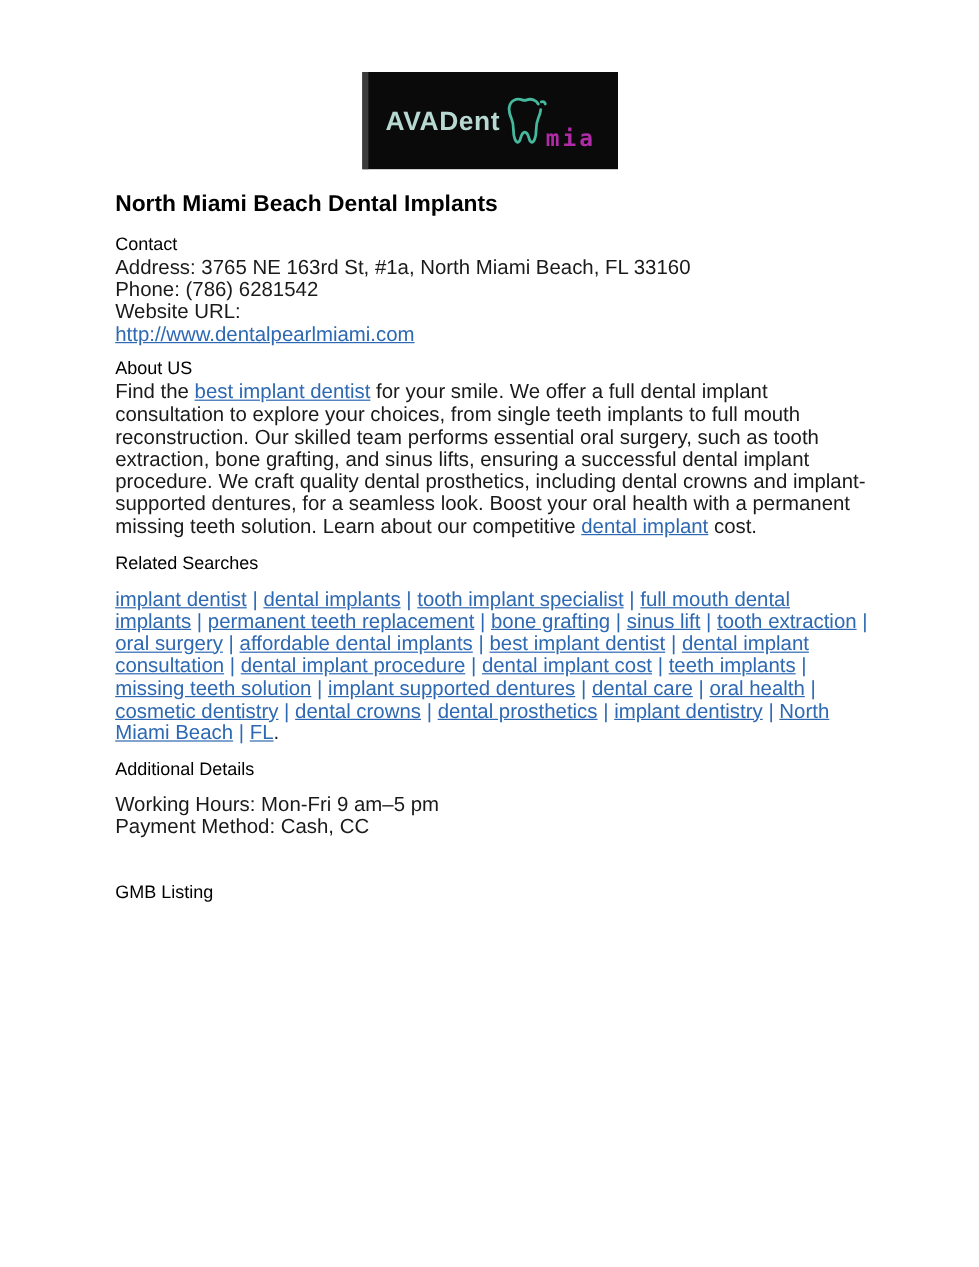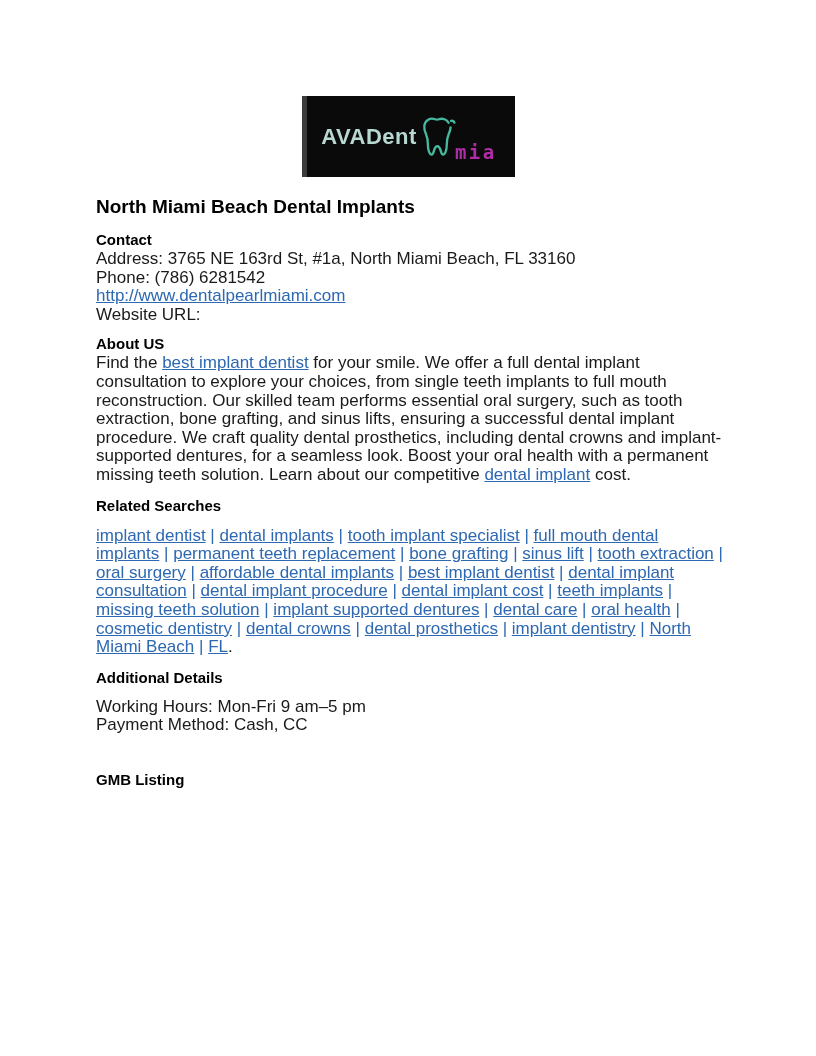--- a/index.html
+++ b/index.html
@@ -19,21 +19,21 @@
     width: 816px;
     height: 1056px;
     background: var(--page-bg);
     font-family: "Liberation Sans", sans-serif;
     color: var(--text);
     position: relative;
     overflow: hidden;
     box-sizing: border-box;
   }
   .logo-row {
-    padding-top: 96px;
+    padding-top: 60px;
     display: flex;
     justify-content: center;
   }
   .logo {
     width: 213px;
     height: 81px;
     background: var(--logo-bg);
     border-left: 5px solid var(--logo-edge);
     box-sizing: border-box;
     display: flex;
@@ -73,21 +73,21 @@
     line-height: 22px;
     margin: 19px 0 0 0;
     color: var(--heading);
     font-weight: 700;
   }
   h2 {
     font-size: 15px;
     line-height: 16px;
     margin: 13px 0 2px 0;
     color: var(--heading);
-    font-weight: 700;
+    font-weight: 400;
   }
   h2.mt-contact { margin-top: 14px; }
   h2.mt-about { margin-top: 12px; }
   h2.mt-gmb { margin-top: 37px; }
   .line, .para {
     margin: 0;
     font-size: 17px;
     line-height: 18.6px;
   }
   .mt-blank { margin-top: 12px; }
@@ -118,22 +118,22 @@
     </div>
   </div>
 
   <div class="content">
 
     <h1>North Miami Beach Dental Implants</h1>
 
     <h2 class="mt-contact">Contact</h2>
     <p class="line">Address: 3765 NE 163rd St, #1a, North Miami Beach, FL 33160</p>
     <p class="line">Phone: (786) 6281542</p>
+    <p class="line">Website URL:</p>
     <p class="line"><a href="#">http://www.dentalpearlmiami.com</a></p>
-    <p class="line">Website URL:</p>
 
     <h2 class="mt-about">About US</h2>
     <p class="para"><span>Find the </span><a href="#">best implant dentist</a><span> for your smile. We offer a full dental implant consultation to explore your choices, from single teeth implants to full mouth reconstruction. Our skilled team performs essential oral surgery, such as tooth extraction, bone grafting, and sinus lifts, ensuring a successful dental implant procedure. We craft quality dental prosthetics, including dental crowns and implant-supported dentures, for a seamless look. Boost your oral health with a permanent missing teeth solution. Learn about our competitive </span><a href="#">dental implant</a><span> cost.</span></p>
 
     <h2>Related Searches</h2>
     <p class="para links-para"><a href="#">implant dentist</a> | <a href="#">dental implants</a> | <a href="#">tooth implant specialist</a> | <a href="#">full mouth dental implants</a> | <a href="#">permanent teeth replacement</a> | <a href="#">bone grafting</a> | <a href="#">sinus lift</a> | <a href="#">tooth extraction</a> | <a href="#">oral surgery</a> | <a href="#">affordable dental implants</a> | <a href="#">best implant dentist</a> | <a href="#">dental implant consultation</a> | <a href="#">dental implant procedure</a> | <a href="#">dental implant cost</a> | <a href="#">teeth implants</a> | <a href="#">missing teeth solution</a> | <a href="#">implant supported dentures</a> | <a href="#">dental care</a> | <a href="#">oral health</a> | <a href="#">cosmetic dentistry</a> | <a href="#">dental crowns</a> | <a href="#">dental prosthetics</a> | <a href="#">implant dentistry</a> | <a href="#">North Miami Beach</a> | <a href="#">FL</a><span class="term">.</span></p>
 
     <h2>Additional Details</h2>
     <p class="line mt-blank">Working Hours: Mon-Fri 9 am–5 pm</p>
     <p class="line">Payment Method: Cash, CC</p>

